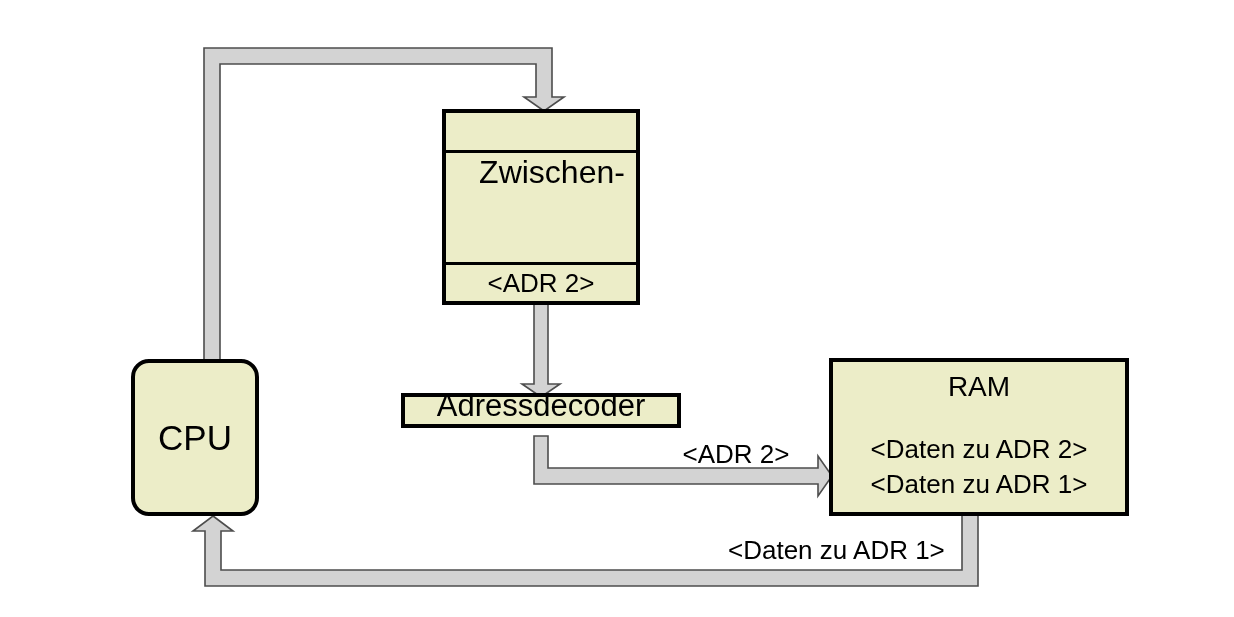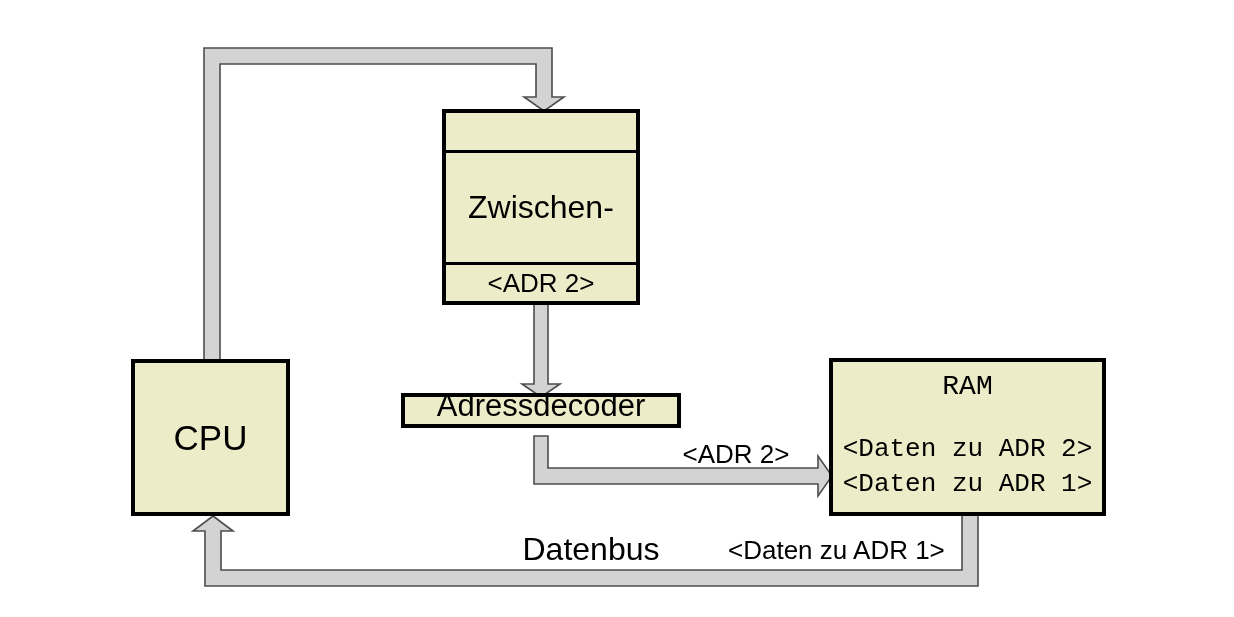--- a/index.html
+++ b/index.html
@@ -36,60 +36,60 @@
   }
   .lbl {
     position: absolute;
     z-index: 2;
     text-align: center;
     white-space: nowrap;
     line-height: 1.1;
   }
   
   #cpu {
-    left: 131px; top: 359px; width: 159px; height: 157px;
+    left: 131px; top: 359px; width: 128px; height: 157px;
     display: flex; align-items: center; justify-content: center;
     font-size: 35px;
+    border-radius: 18px;
   }
   
   #zws {
     left: 442px; top: 109px; width: 198px; height: 196px;
     display: flex; flex-direction: column;
   }
   #zws .zws-top {
     height: 40px;
     box-sizing: border-box;
     border-bottom: 3px solid #000000;
   }
   #zws .zws-mid {
     flex: 1;
-    display: flex; flex-direction: column; justify-content: center;
+    display: flex; flex-direction: row; justify-content: center;
     padding-left: 22px;
     font-size: 32px;
     line-height: 39px;
   }
   #zws .zws-bot {
     height: 39px;
     box-sizing: border-box;
     border-top: 3px solid #000000;
     display: flex; align-items: center; justify-content: center;
     font-size: 26px;
   }
   
   #dec {
     left: 401px; top: 393px; width: 280px; height: 35px;
     display: flex; align-items: flex-end; justify-content: center;
     font-size: 31px;
   }
   
   #ram {
-    left: 829px; top: 358px; width: 277px; height: 158px;
+    left: 829px; top: 358px; width: 300px; height: 158px;
     display: flex; flex-direction: column; align-items: center;
     font-size: 26px;
-    font-family: Liberation Mono, monospace;
   }
   #ram .ram-title {
     font-size: 28px;
     margin-top: 9px;
     line-height: 32px;
   }
   #ram .ram-row1 { margin-top: 33px; line-height: 27px; }
   #ram .ram-row2 { margin-top: 8px;  line-height: 27px; }
 
   
@@ -132,16 +132,15 @@
     <span>Adressdecoder</span>
   </div>
 
   <div id="ram" class="box">
     <div class="ram-title">RAM</div>
     <div class="ram-row1">&lt;Daten zu ADR 2&gt;</div>
     <div class="ram-row2">&lt;Daten zu ADR 1&gt;</div>
   </div>
 
   <div id="adr2-bus-label" class="lbl">&lt;ADR 2&gt;</div>
-  <div id="datenbus-label" class="lbl">Datenbus</div>
   <div id="daten-adr1-bus-label" class="lbl">&lt;Daten zu ADR 1&gt;</div>
 
 </div>
 
 </body></html>

